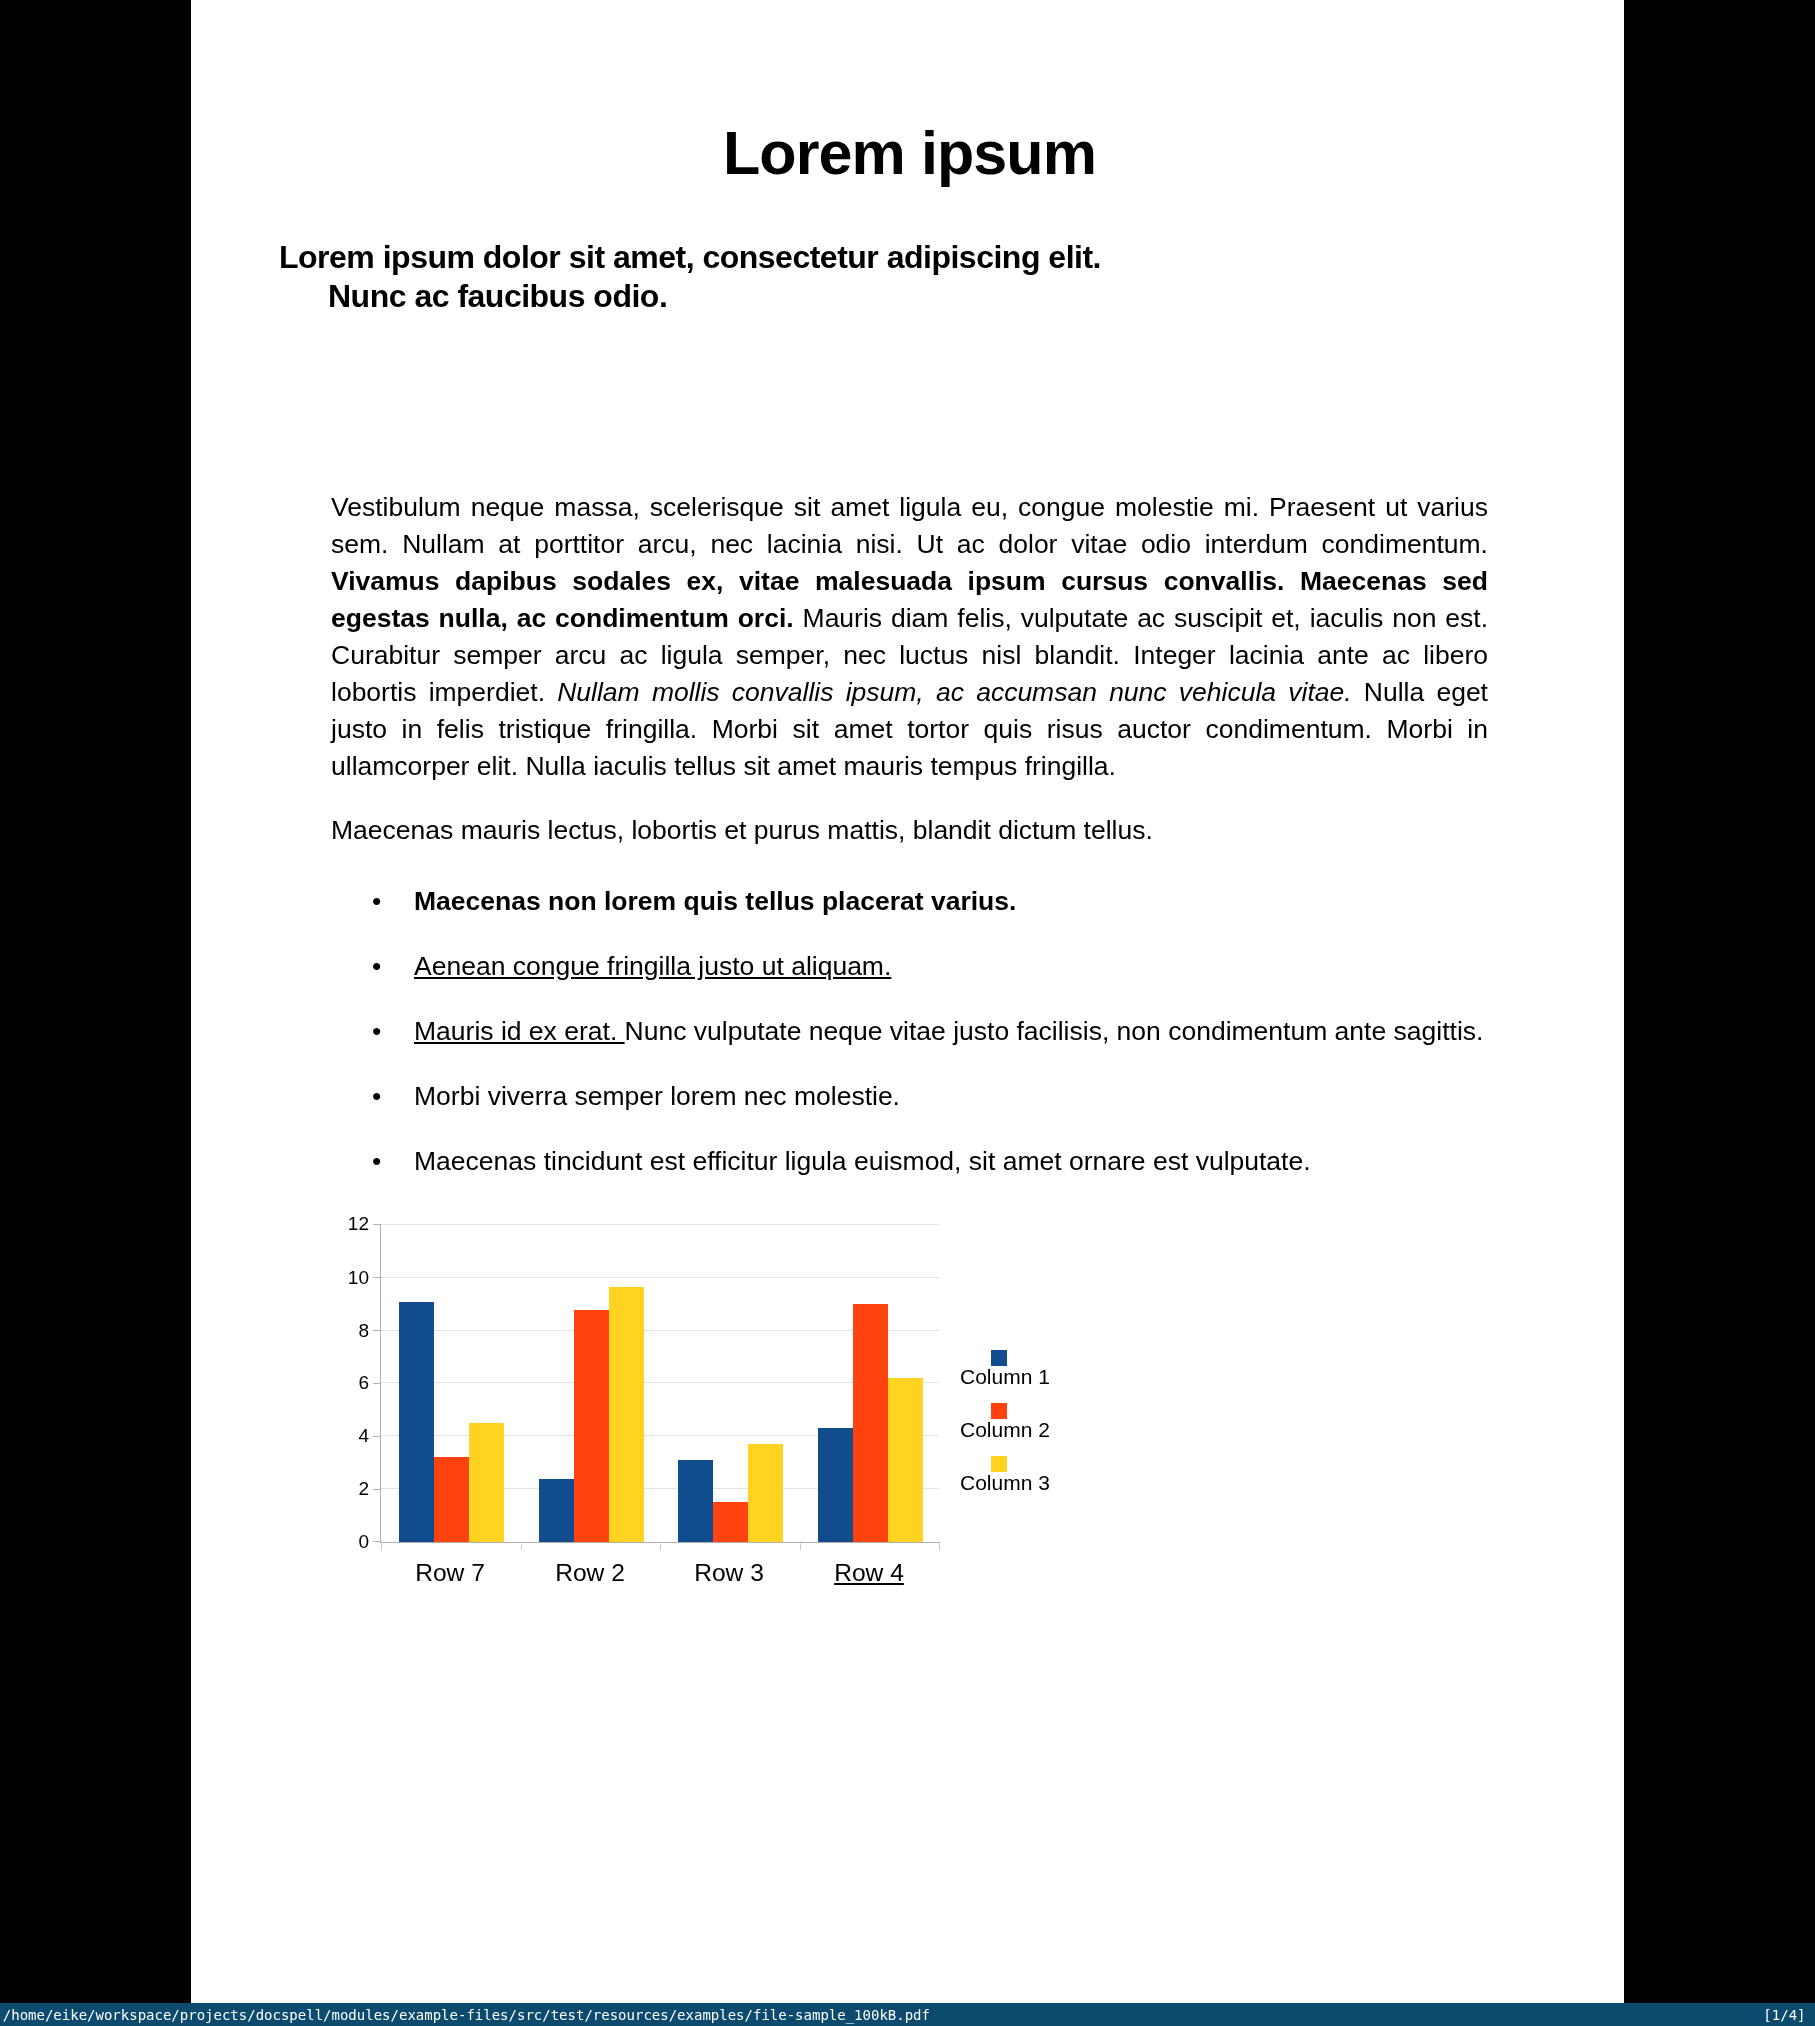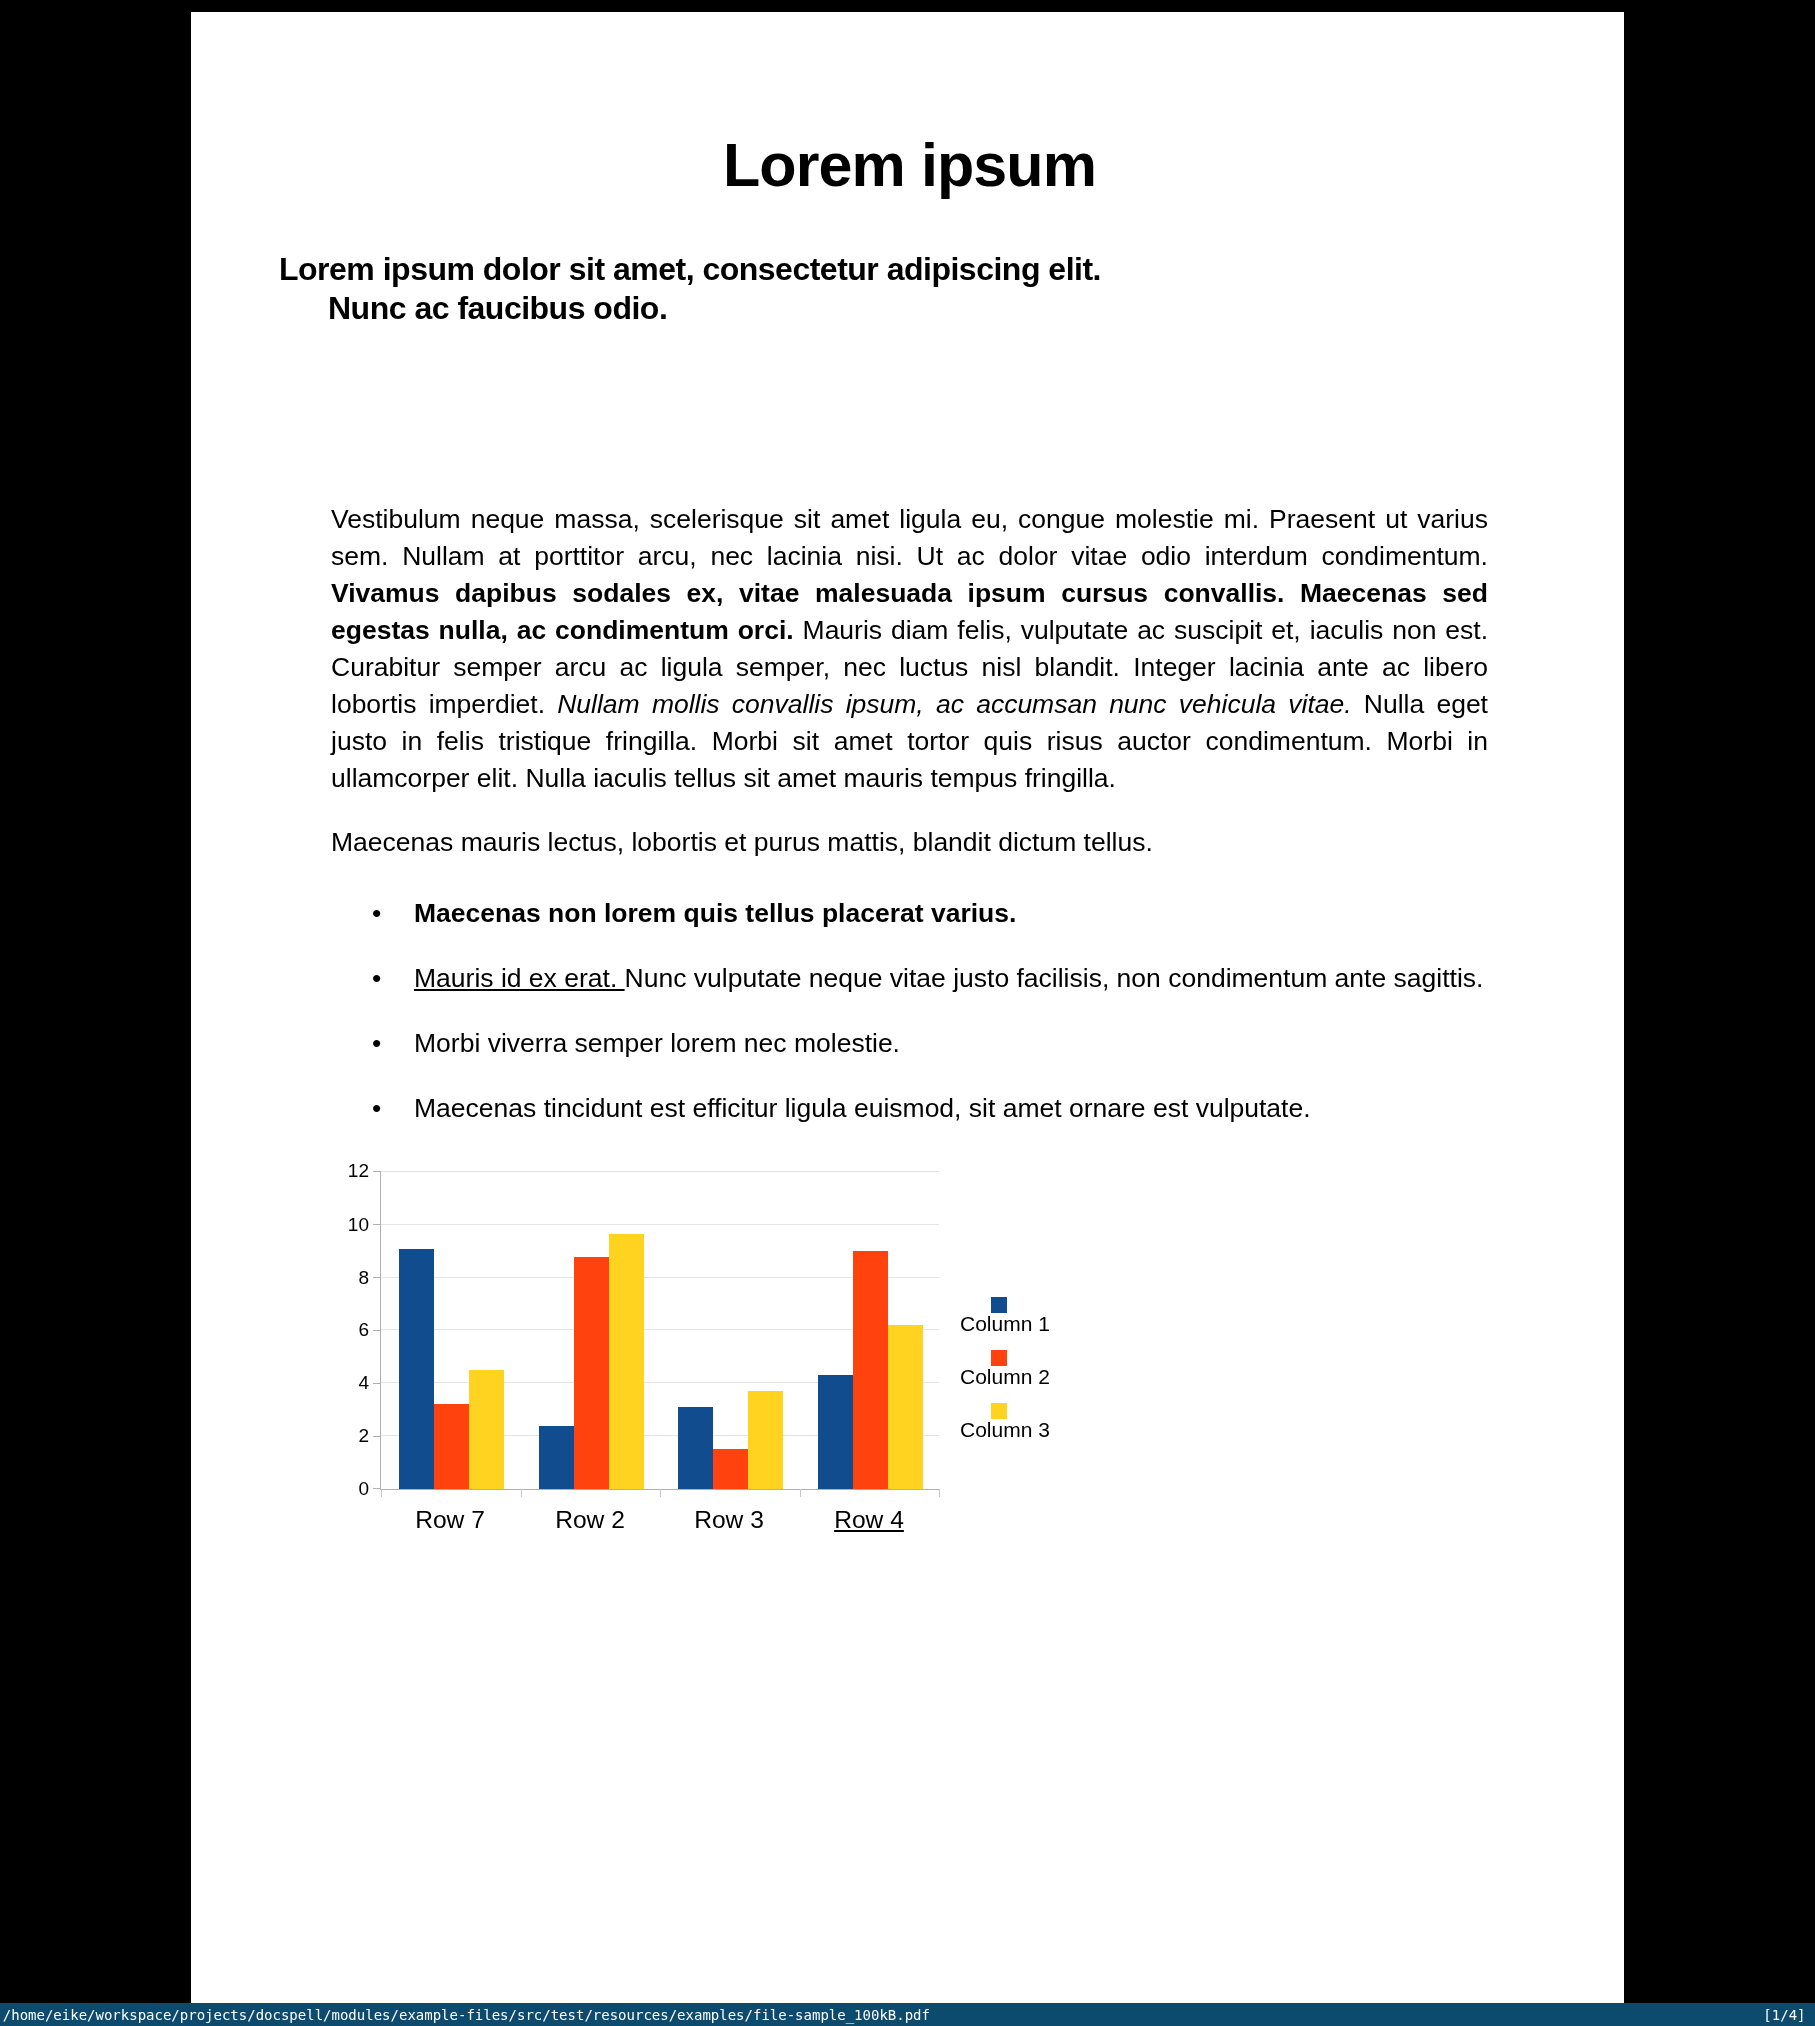--- a/index.html
+++ b/index.html
@@ -5,21 +5,21 @@
   html,body{margin:0;padding:0;}
   body{
     width:1815px;height:2026px;
     background:#000;
     position:relative;
     overflow:hidden;
     font-family:"Liberation Sans",sans-serif;
     color:#000;
   }
   .page{
-    position:absolute;left:191px;top:12px;
+    position:absolute;left:191px;top:0;
     width:1433px;height:2003px;
     background:#fff;
     box-sizing:border-box;
     padding:0 136px 0 140px;
   }
   .doc-title{
     margin-top:123px;
     font-size:61px;font-weight:bold;
     letter-spacing:-0.9px;
     text-align:center;line-height:1.0;
@@ -102,20 +102,21 @@
     <span>Lorem ipsum dolor sit amet, consectetur adipiscing elit.</span>
     <span class="h-line2">Nunc ac faucibus odio.</span>
   </div>
 
   <p class="para para1"><span class="seg-normal">Vestibulum neque massa, scelerisque sit amet ligula eu, congue molestie mi. Praesent ut varius sem. Nullam at porttitor arcu, nec lacinia nisi. Ut ac dolor vitae odio interdum condimentum. </span><span class="seg-bold">Vivamus dapibus sodales ex, vitae malesuada ipsum cursus convallis. Maecenas sed egestas nulla, ac condimentum orci.</span><span class="seg-normal"> Mauris diam felis, vulputate ac suscipit et, iaculis non est. Curabitur semper arcu ac ligula semper, nec luctus nisl blandit. Integer lacinia ante ac libero lobortis imperdiet. </span><span class="seg-italic">Nullam mollis convallis ipsum, ac accumsan nunc vehicula vitae.</span><span class="seg-normal"> Nulla eget justo in felis tristique fringilla. Morbi sit amet tortor quis risus auctor condimentum. Morbi in ullamcorper elit. Nulla iaculis tellus sit amet mauris tempus fringilla.</span></p>
 
   <p class="para para2">Maecenas mauris lectus, lobortis et purus mattis, blandit dictum tellus.</p>
 
   <ul class="bullets">
       <li><span class="seg-bold">Maecenas non lorem quis tellus placerat varius.</span></li>
+      <li><span class="seg-underline">Aenean congue fringilla justo ut aliquam. </span></li>
       <li><span class="seg-underline">Mauris id ex erat. </span><span class="seg-normal">Nunc vulputate neque vitae justo facilisis, non condimentum ante sagittis.</span></li>
       <li><span class="seg-normal">Morbi viverra semper lorem nec molestie.</span></li>
       <li><span class="seg-normal">Maecenas tincidunt est efficitur ligula euismod, sit amet ornare est vulputate.</span></li>
     </ul>
 
   <div class="chart">
     <div class="plot">
         <div class="ytick" style="bottom: -0.5px;"></div>
         <div class="gridline" style="bottom: 53px;"></div>
         <div class="ytick" style="bottom: 52px;"></div>

